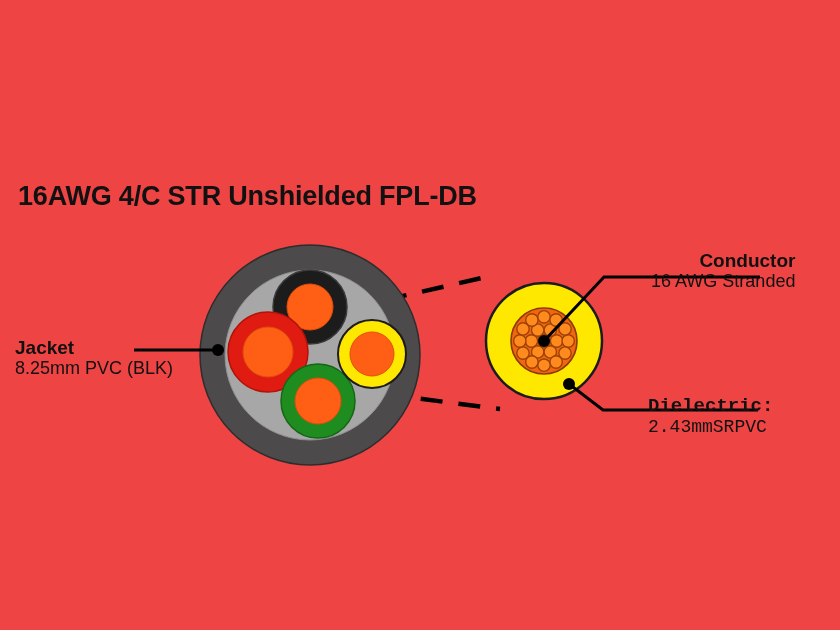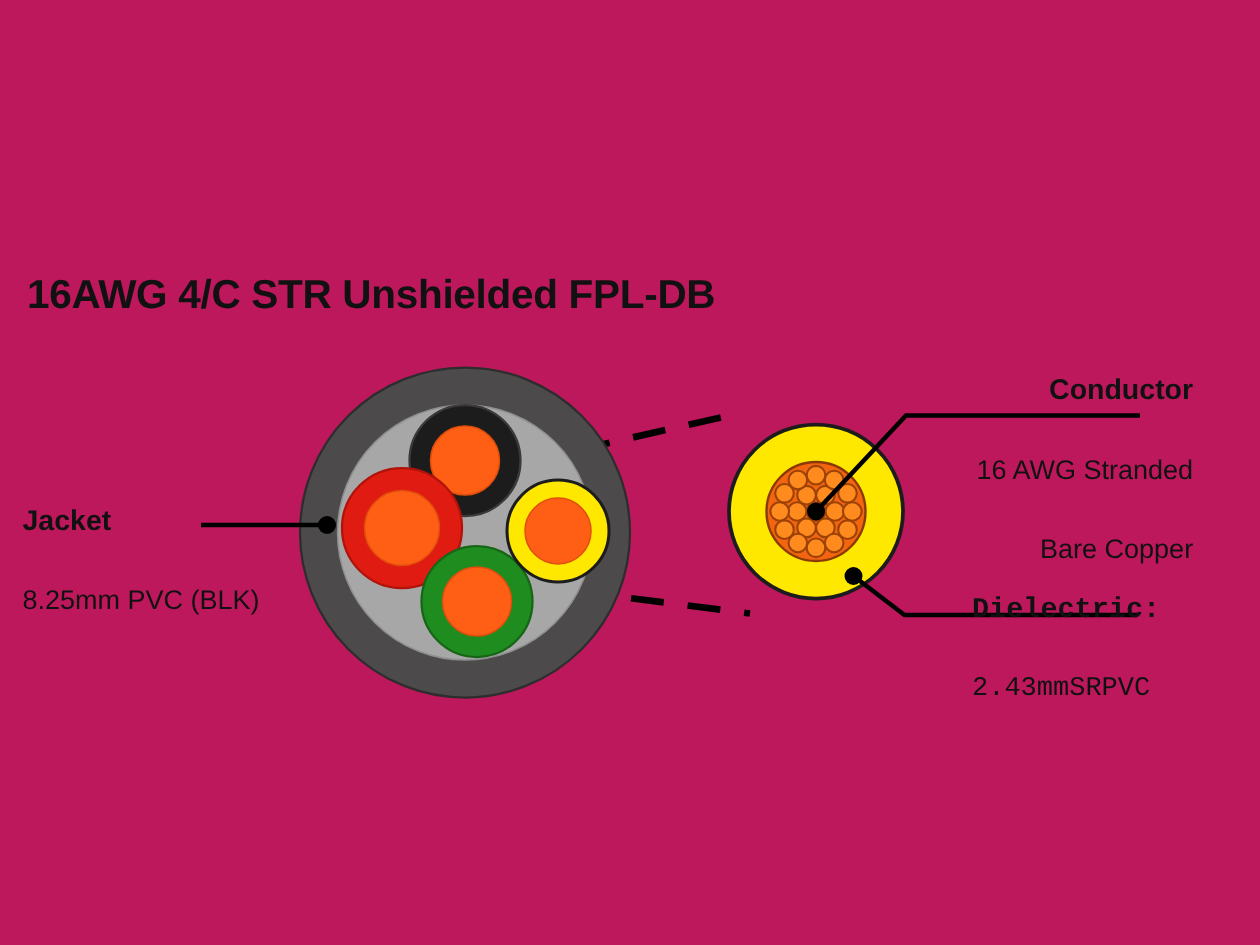--- a/index.html
+++ b/index.html
@@ -4,21 +4,21 @@
 <style>
   html, body {
     margin: 0;
     padding: 0;
     background: #ffffff;
   }
   #stage {
     position: relative;
     width: 840px;
     height: 630px;
-    background: #be185d;
+    background: #ef4444;
     overflow: hidden;
     font-family: "Liberation Sans", sans-serif;
   }
 
   
   #title {
     position: absolute;
     left: 18px;
     top: 181px;
     font-size: 27px;
@@ -47,21 +47,20 @@
     font-size: 19px;
     font-weight: bold;
     line-height: 21px;
     display: block;
   }
   .label .sub {
     font-size: 18px;
     font-weight: normal;
     line-height: 21px;
     display: block;
-    margin-top: 32px;
   }
 
   #label-jacket {
     left: 15px;
     top: 337px;
   }
   #label-conductor {
     left: 651px;
     top: 250px;
     text-align: right;
@@ -159,21 +158,20 @@
   </svg>
 
   <div class="label" id="label-jacket">
     <span class="hdr">Jacket</span>
     <span class="sub">8.25mm PVC (BLK)</span>
   </div>
 
   <div class="label" id="label-conductor">
     <span class="hdr">Conductor</span>
     <span class="sub">16 AWG Stranded</span>
-    <span class="sub">Bare Copper</span>
   </div>
 
   <div class="label" id="label-dielectric">
     <span class="hdr">Dielectric:</span>
     <span class="sub">2.43mmSRPVC</span>
   </div>
 
 </div>
 
 </body></html>

